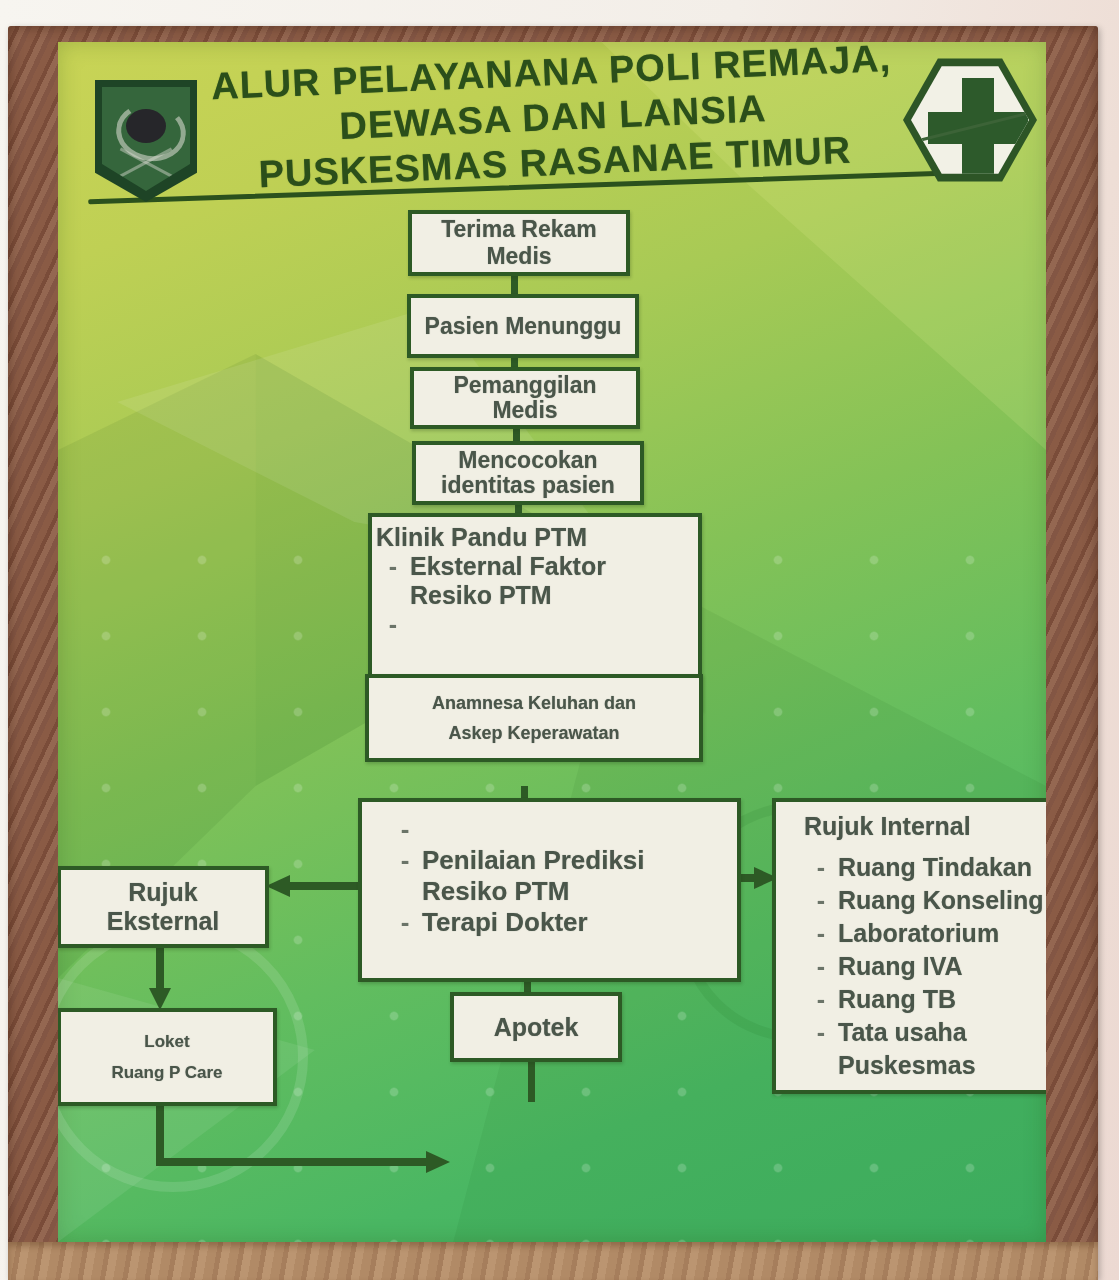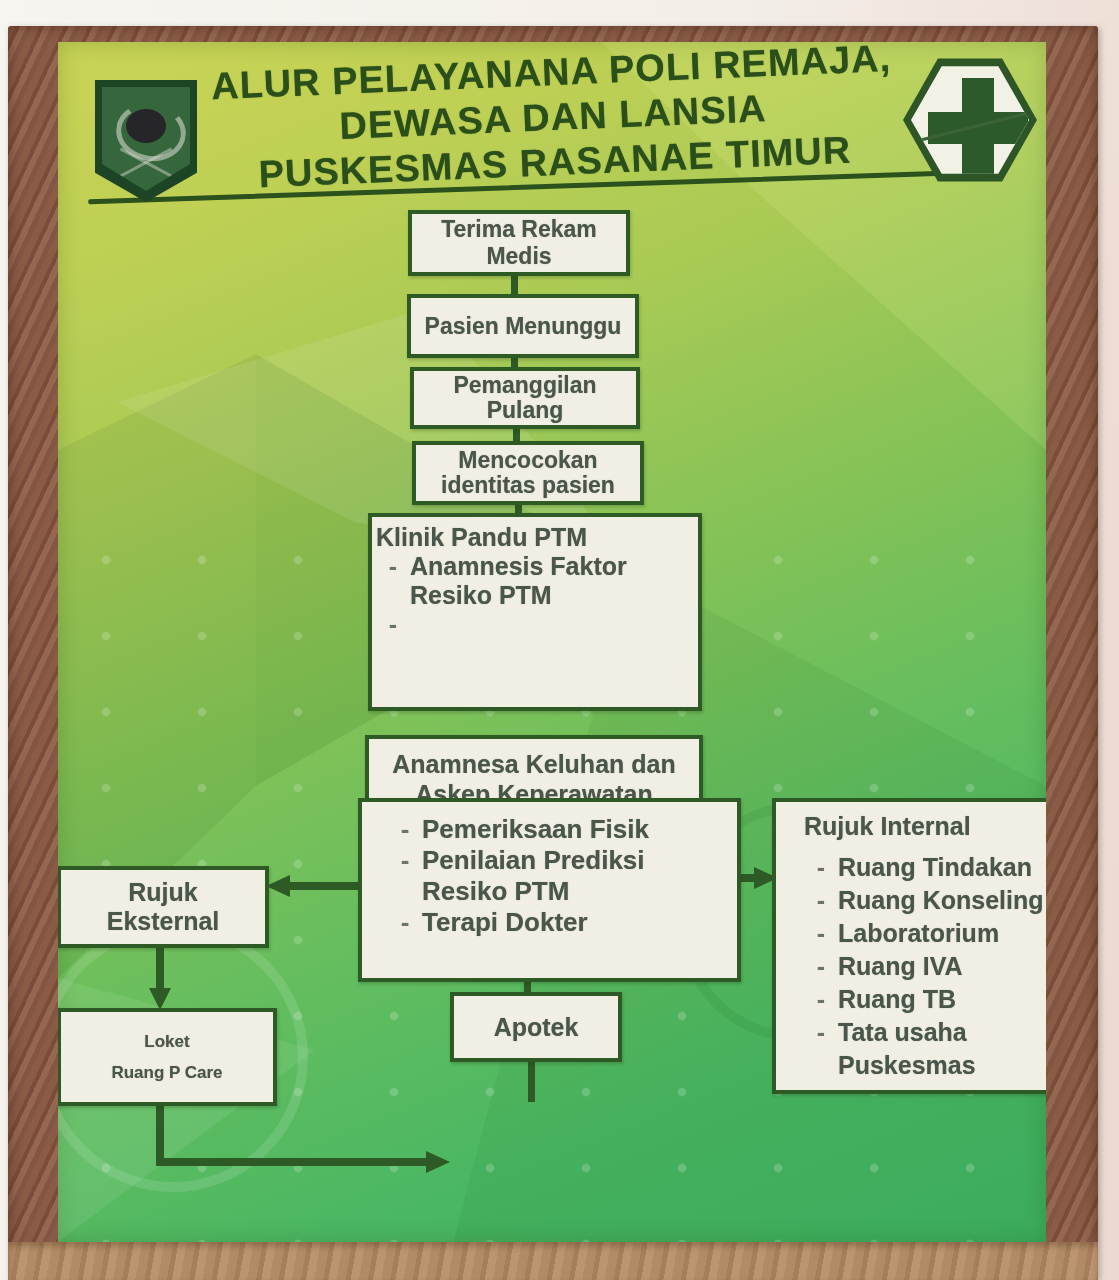--- a/index.html
+++ b/index.html
@@ -139,49 +139,48 @@
       <div class="box-label">Pasien Menunggu</div>
     </div>
 
     <div class="fbox" style="left:350px;top:168px;width:214px;height:58px;font-size:23px;line-height:27px;">
       <div class="box-label">Terima Rekam
 Medis</div>
     </div>
 
     <div class="fbox" style="left:352px;top:325px;width:222px;height:54px;font-size:23px;line-height:25px;">
       <div class="box-label">Pemanggilan
-Pulang</div>
+Medis</div>
     </div>
 
     <div class="fbox" style="left:354px;top:399px;width:224px;height:56px;font-size:23px;line-height:25px;text-align:center;">
       <div class="box-label">Mencocokan
 identitas pasien</div>
     </div>
 
     <div class="fbox listbox" style="left:310px;top:471px;width:318px;height:178px;font-size:25px;line-height:29px;padding:6px 4px;">
       <div class="box-title">Klinik Pandu PTM</div>
       <div class="item-row">
         <span class="dash">-</span>
-        <span class="item-text">Anamnesis Faktor
+        <span class="item-text">Eksternal Faktor
 Resiko  PTM</span>
       </div>
       <div class="item-row">
         <span class="dash">-</span>
       </div>
     </div>
 
-    <div class="fbox" style="left:307px;top:693px;width:330px;height:80px;font-size:25px;line-height:30px;align-items:center;">
+    <div class="fbox" style="left:307px;top:632px;width:330px;height:80px;font-size:18px;line-height:30px;align-items:center;">
       <div class="box-label">Anamnesa Keluhan dan
 Askep Keperawatan</div>
     </div>
 
     <div class="fbox listbox" style="left:300px;top:756px;width:345px;height:160px;font-size:26px;line-height:31px;padding:12px 4px 4px 26px;">
       <div class="item-row">
         <span class="dash">-</span>
-        <span class="item-text">Pemeriksaan Fisik</span>
       </div>
       <div class="item-row">
         <span class="dash">-</span>
         <span class="item-text">Penilaian Prediksi
 Resiko PTM</span>
       </div>
       <div class="item-row">
         <span class="dash">-</span>
         <span class="item-text">Terapi Dokter</span>
       </div>

